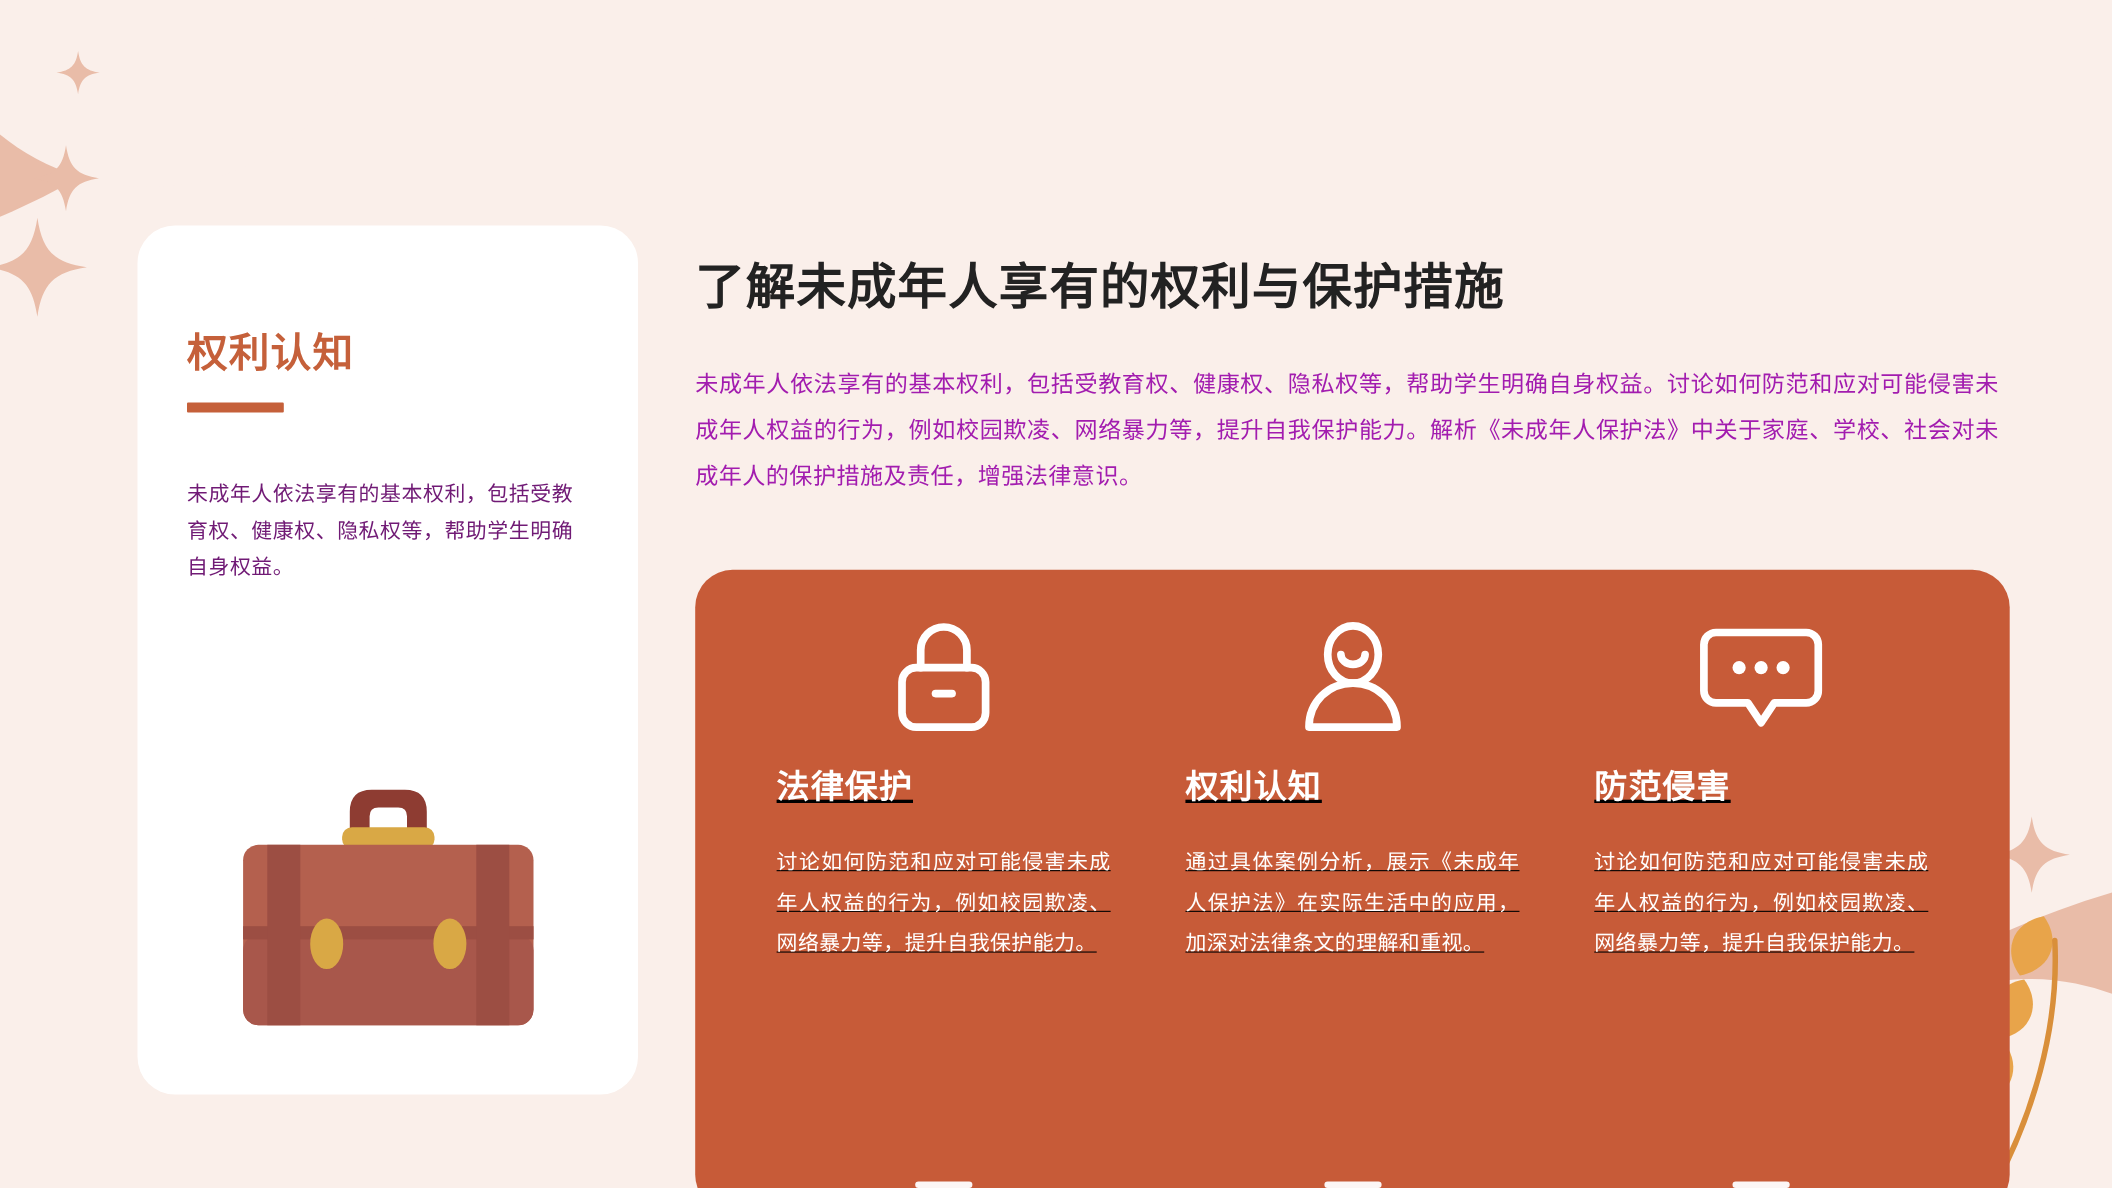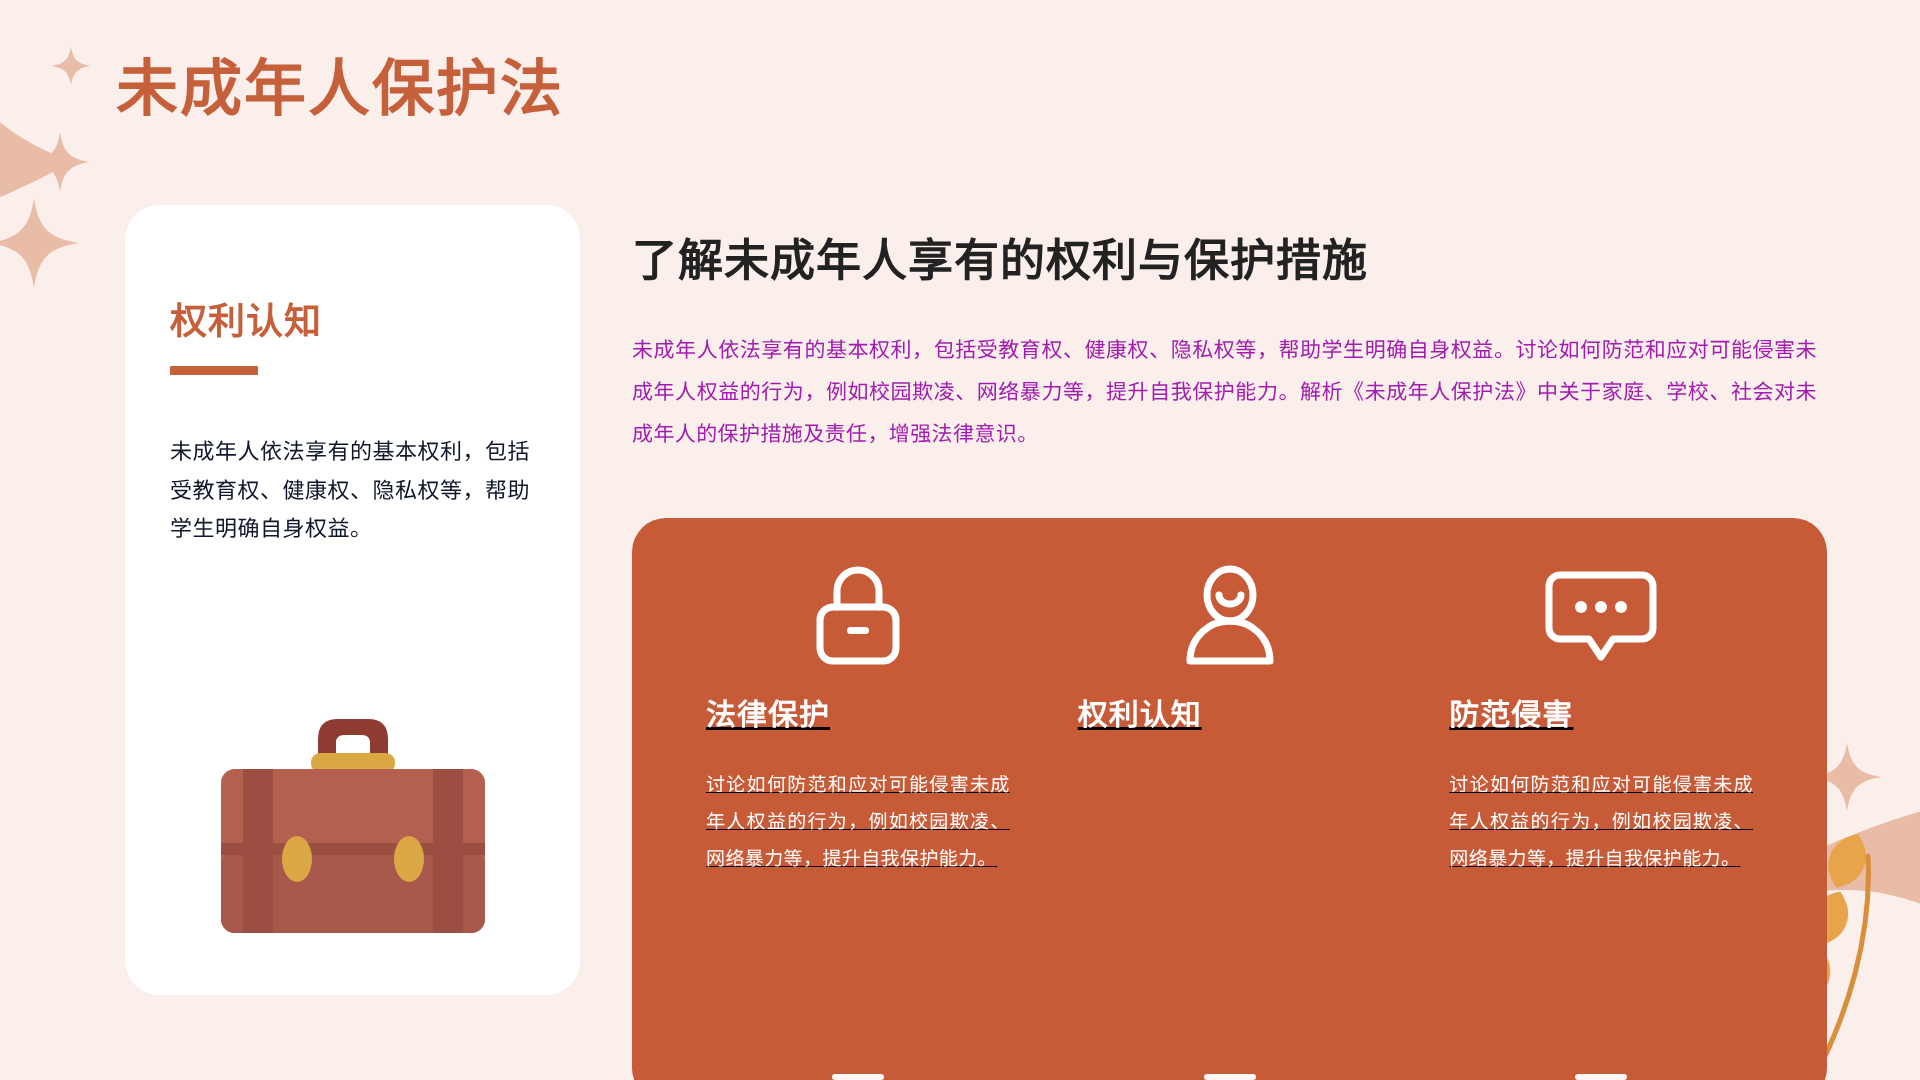--- a/index.html
+++ b/index.html
@@ -83,23 +83,23 @@
     line-height:1.2;
   }
   .left-rule {
     margin-top:22px;
     width:88px; height:9px;
     background:#C5603A;
     border-radius:1px;
   }
   .left-card p {
     margin-top:58px;
-    font-size:22px;
+    font-size:19px;
     line-height:1.75;
-    color:#0f172a;
+    color:#701a75;
     letter-spacing:0.5px;
   }
   .briefcase { position:absolute; left:50%; transform:translateX(-50%); bottom:48px; }
 
   
   .right-col {
     position:absolute;
     left:632px; top:232px;
     width:1195px;
   }
@@ -221,21 +221,20 @@
           <path d="M10 120 C 34 135 34 163 10 178 C -14 163 -14 135 10 120 Z"></path>
         </g>
       </g>
       <g stroke="#D98F3A" stroke-width="5" fill="none" stroke-linecap="round">
         <path d="M150 330 C 190 250 210 160 200 60"></path>
         <path d="M210 330 C 248 260 272 180 268 100"></path>
       </g>
     </svg>
   </div>
 
-  <div class="page-title">未成年人保护法</div>
 
   <div class="left-card">
     <h2>权利认知</h2>
     <div class="left-rule"></div>
     <p>未成年人依法享有的基本权利，包括受教育权、健康权、隐私权等，帮助学生明确自身权益。</p>
 
     <div class="briefcase">
       <svg width="276" height="250" viewBox="0 0 276 250">
 
         <path d="M103 46 q0 -20 20 -20 h30 q20 0 20 20 v22 h-18 v-18 q0 -8 -8 -8 h-18 q-8 0 -8 8 v18 h-18 z" fill="#8E3C32"></path>
@@ -276,20 +275,21 @@
 
     <div class="feature">
       <div class="icon-wrap">
         <svg width="104" height="102" viewBox="0 0 104 102" fill="none" stroke="#FFFFFF" stroke-width="7">
           <ellipse cx="52" cy="30" rx="23" ry="26"></ellipse>
           <path d="M41 30 a11 9 0 0 0 22 0" stroke-linecap="round"></path>
           <path d="M12 96 c0 -23 18 -40 40 -40 s40 17 40 40 z" stroke-linejoin="round"></path>
         </svg>
       </div>
       <h3>权利认知</h3>
+      <p>通过具体案例分析，展示《未成年人保护法》在实际生活中的应用，加深对法律条文的理解和重视。</p>
       <div class="dash"></div>
     </div>
 
     <div class="feature">
       <div class="icon-wrap">
         <svg width="112" height="98" viewBox="0 0 112 98" fill="none" stroke="#FFFFFF" stroke-width="7">
           <path d="M15 8 h82 a11 11 0 0 1 11 11 v42 a11 11 0 0 1 -11 11 h-29 l-12 18 l-12 -18 h-29 a11 11 0 0 1 -11 -11 v-42 a11 11 0 0 1 11 -11 z" stroke-linejoin="round"></path>
           <circle cx="36" cy="40" r="6" fill="#FFFFFF" stroke="none"></circle>
           <circle cx="56" cy="40" r="6" fill="#FFFFFF" stroke="none"></circle>
           <circle cx="76" cy="40" r="6" fill="#FFFFFF" stroke="none"></circle>

